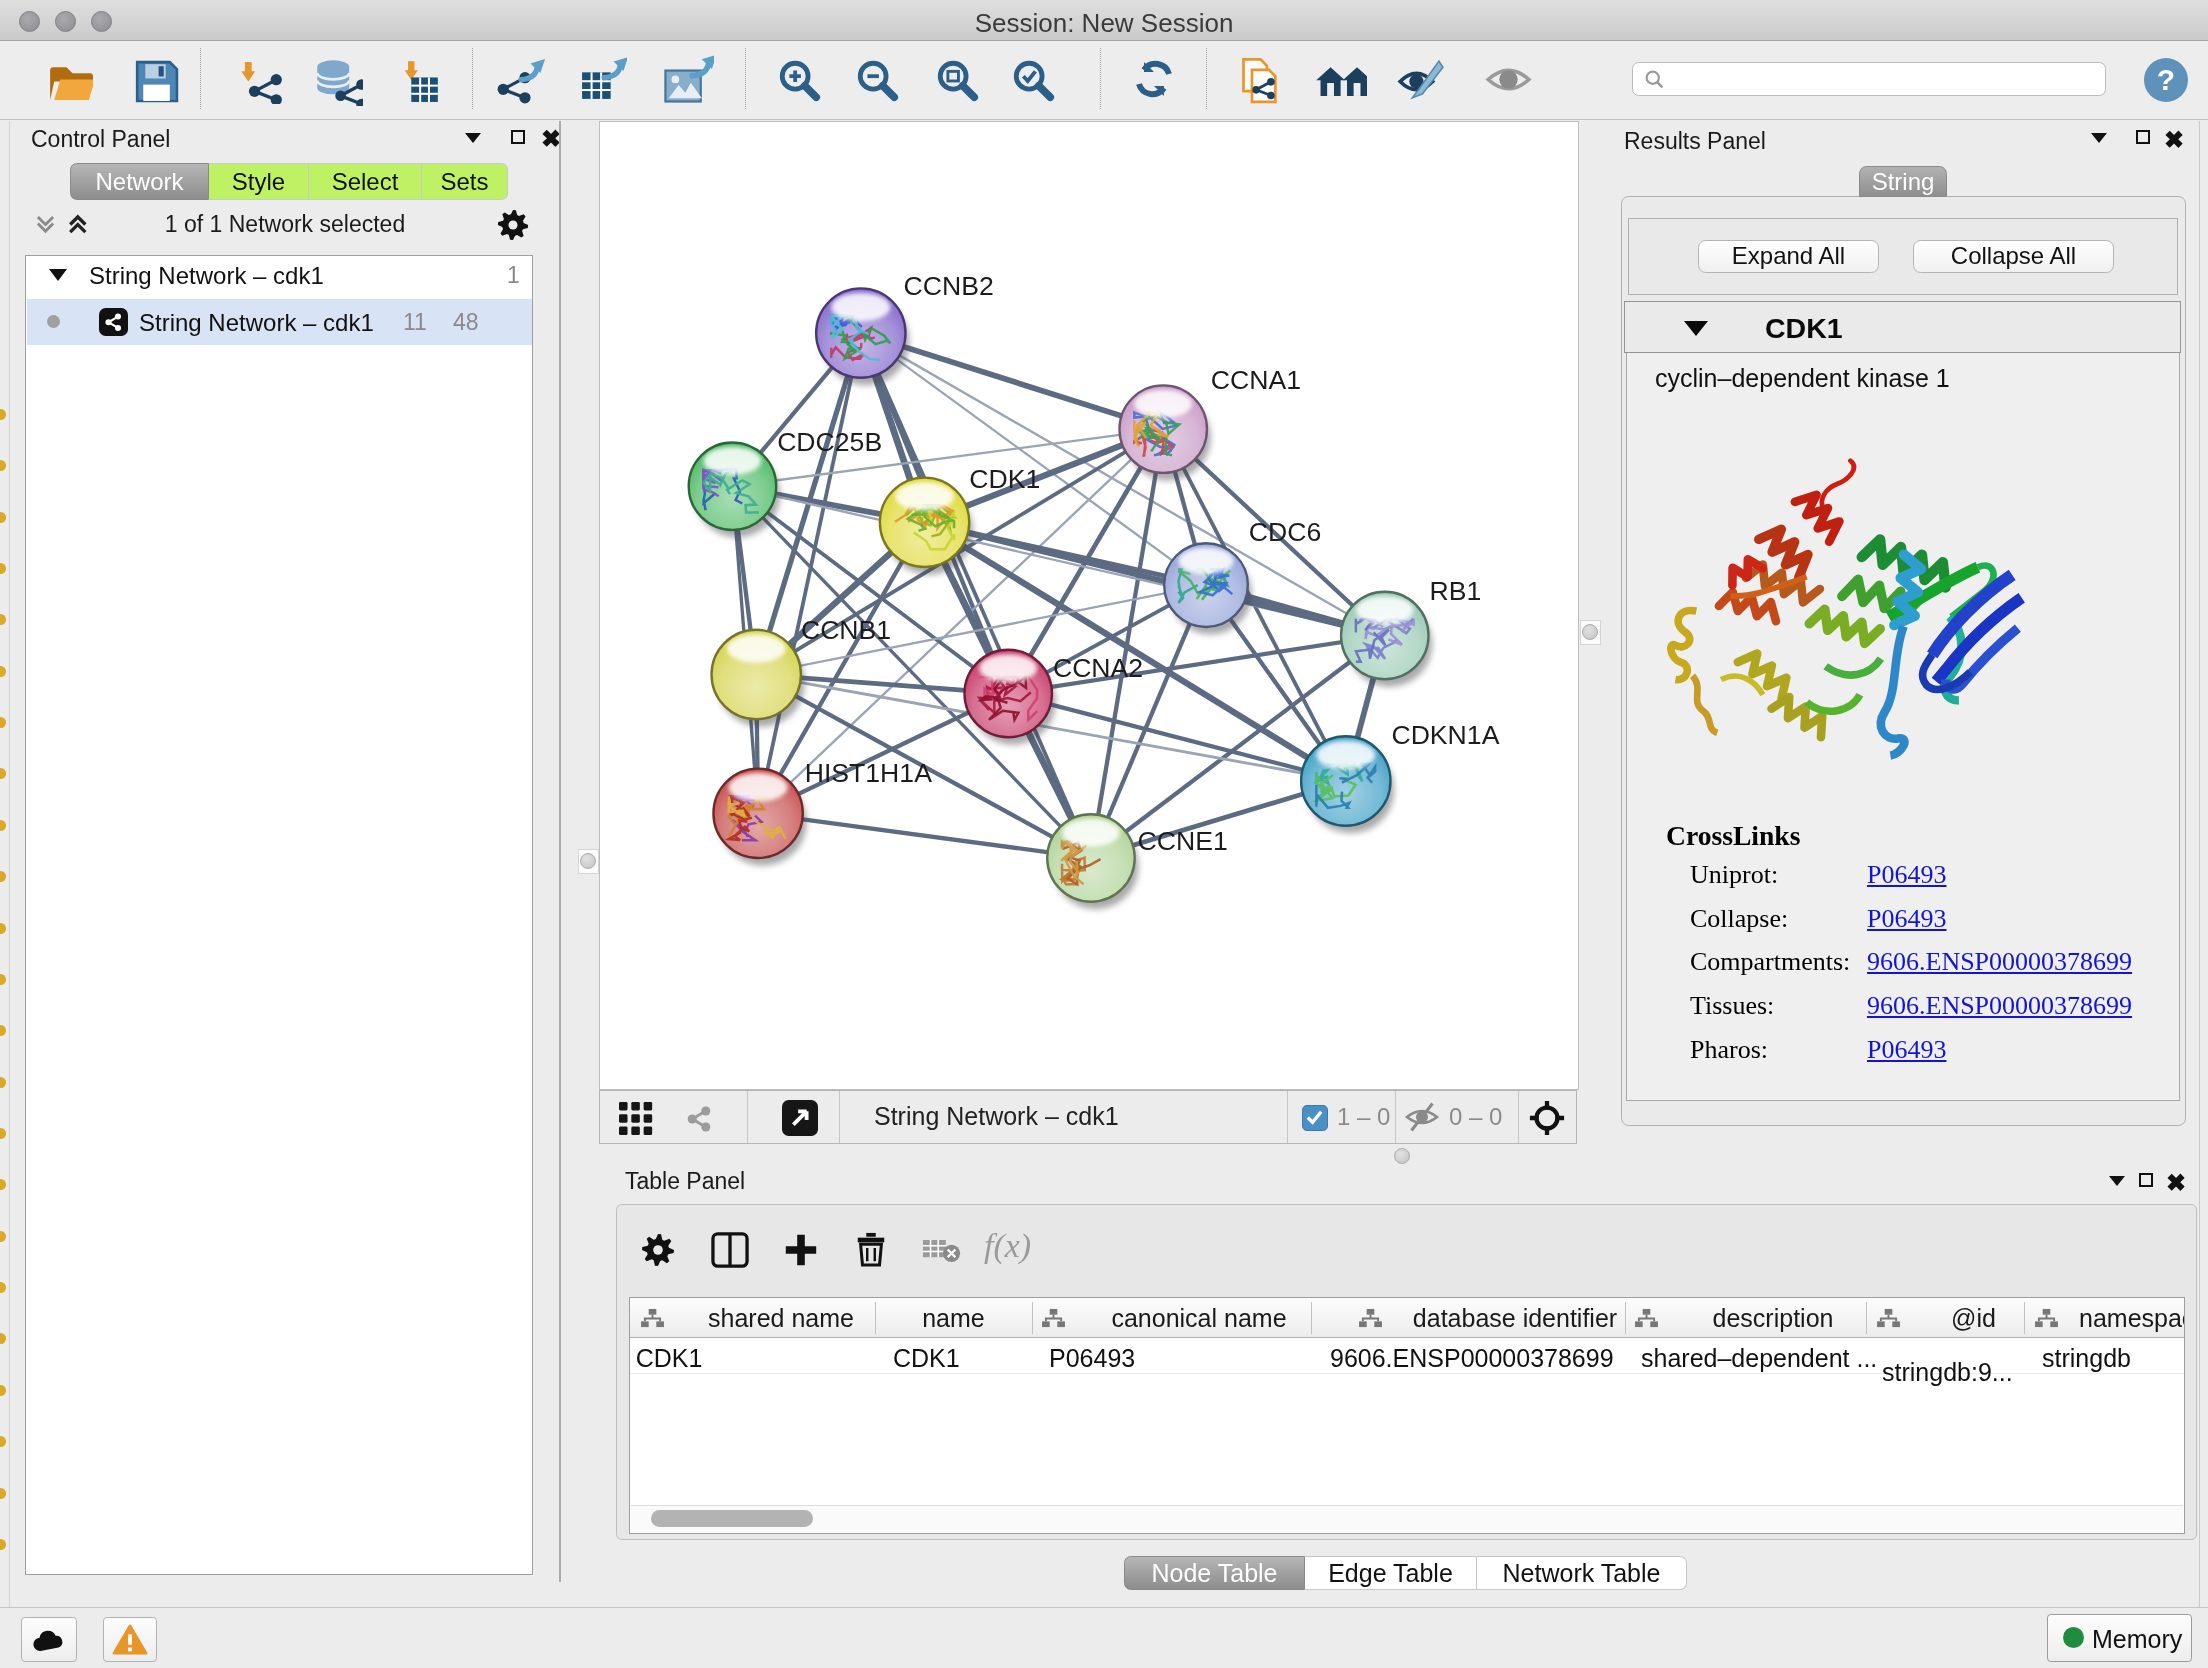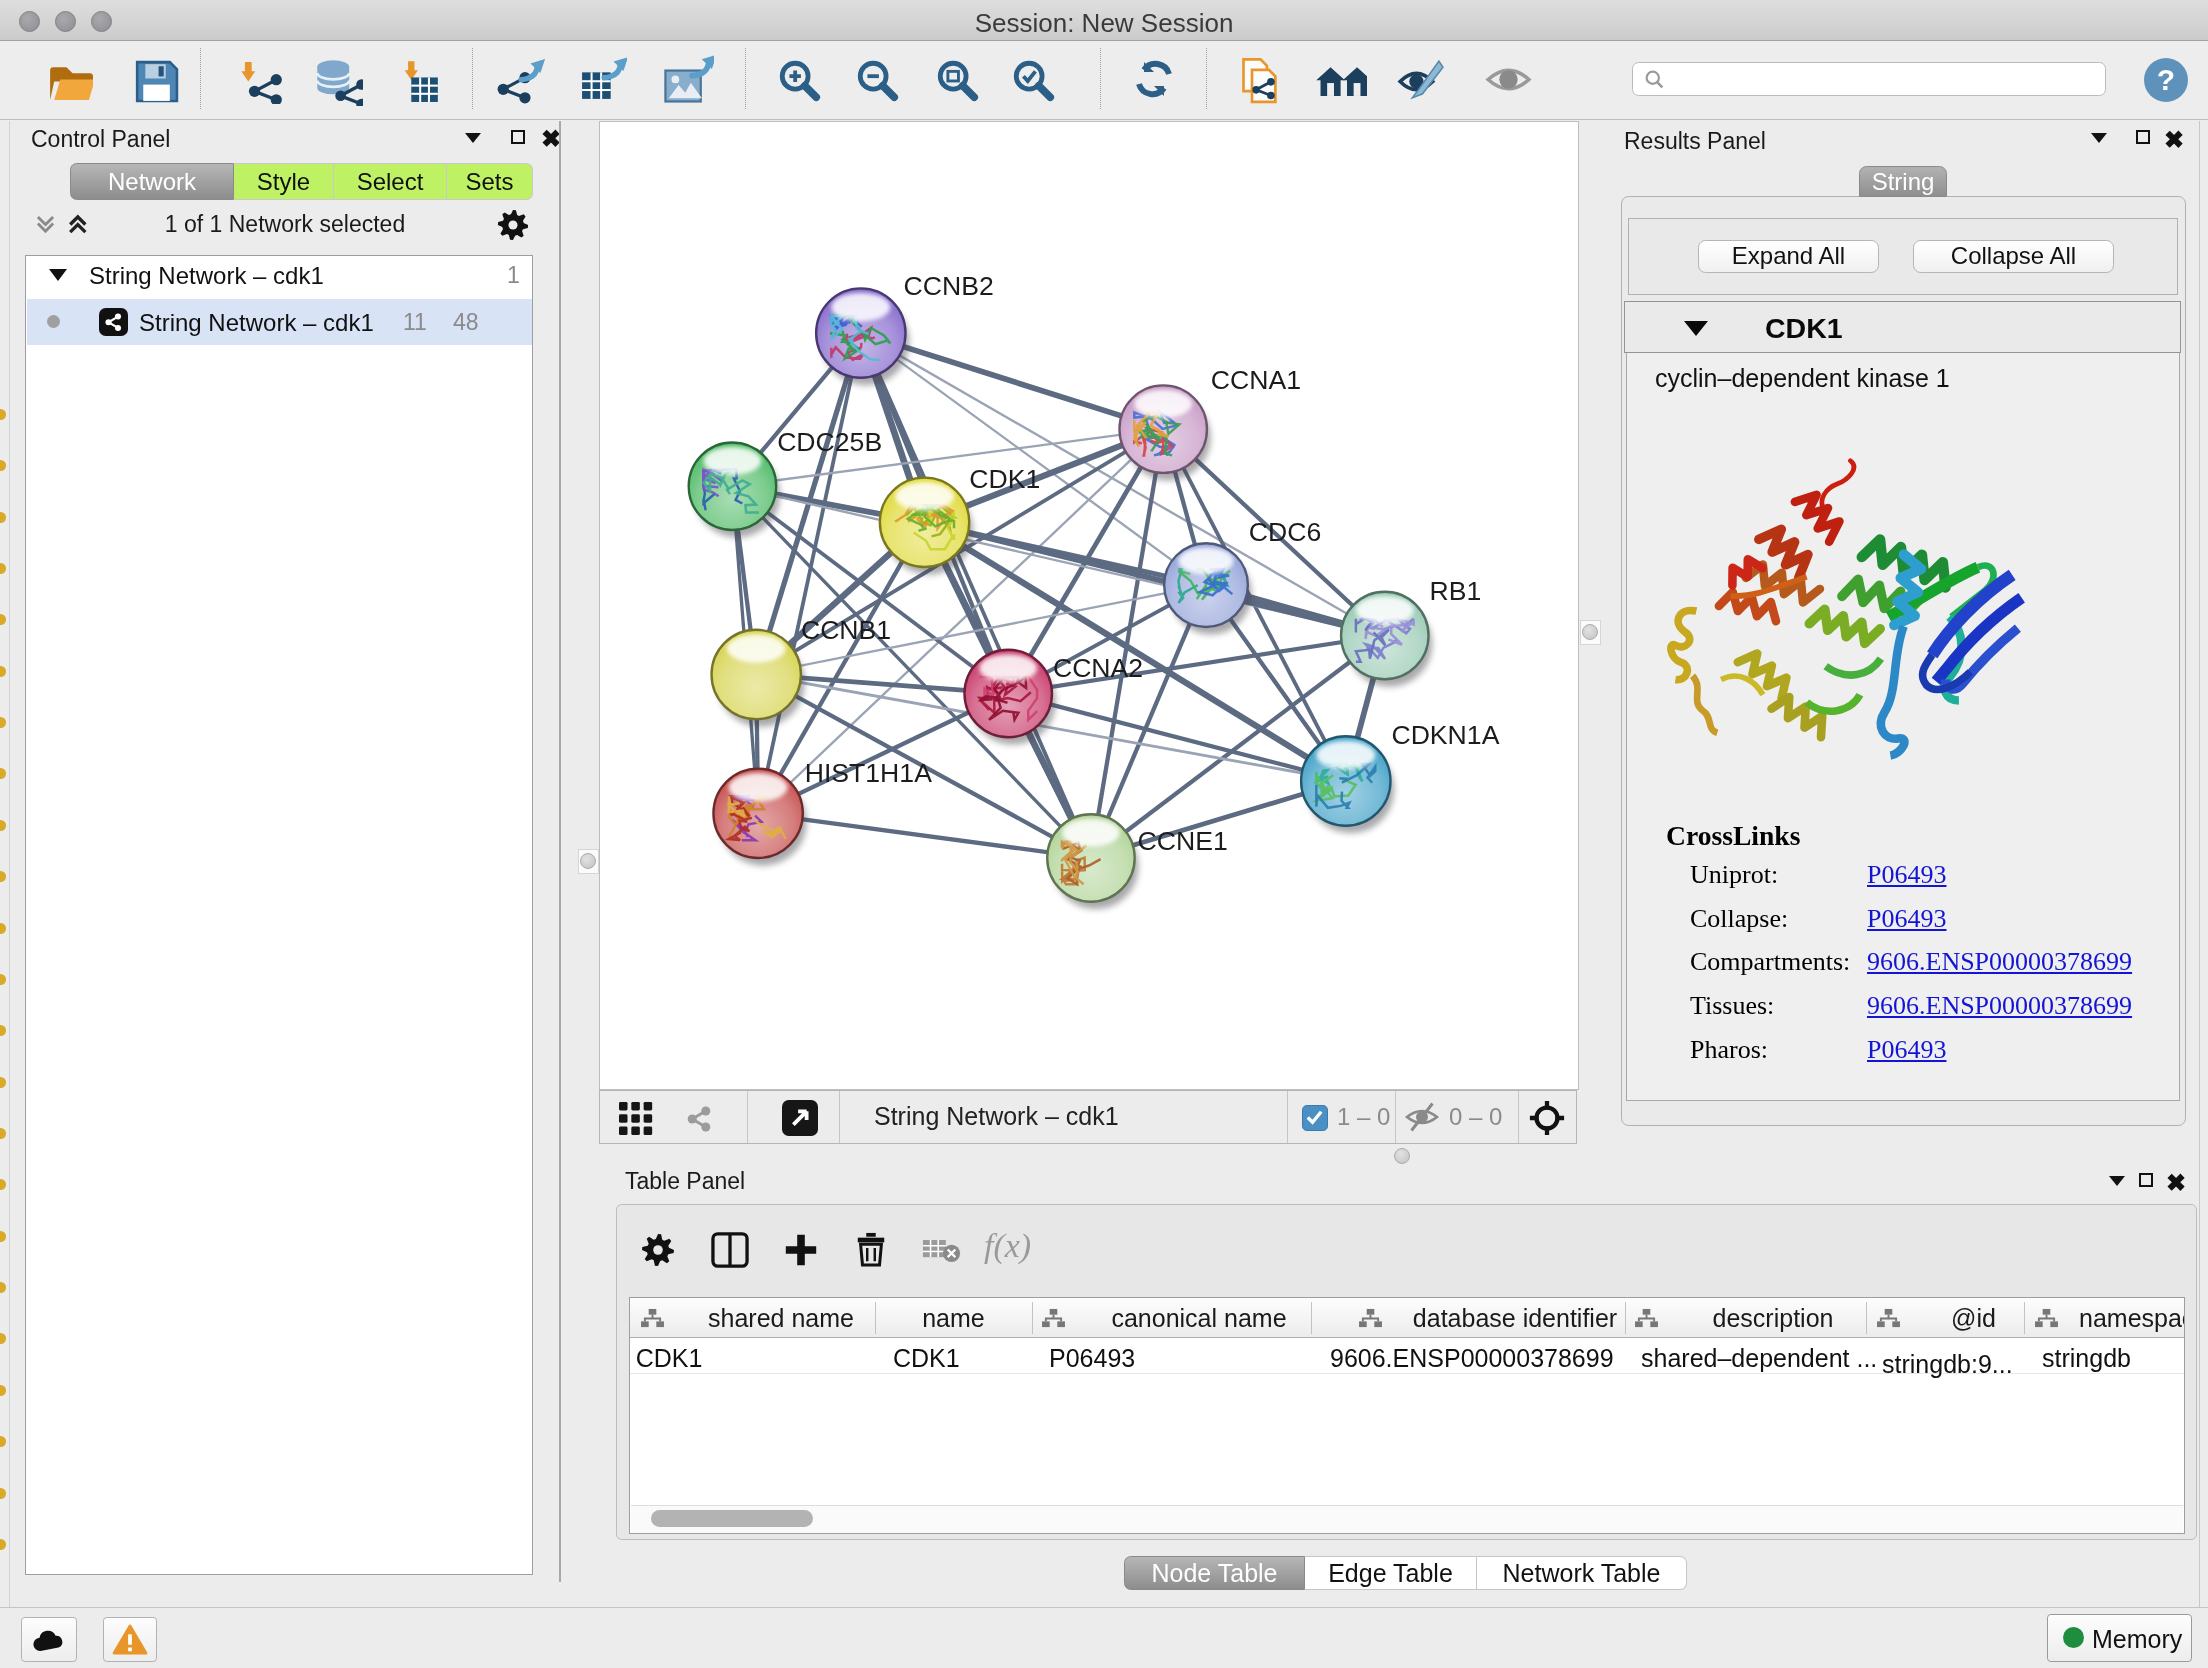--- a/index.html
+++ b/index.html
@@ -191,21 +191,21 @@
 <div class="abs" style="left:-4.8px;top:1333px;width:10.5px;height:10.5px;border-radius:50%;background:#d9a928"></div>
 <div class="abs" style="left:-4.8px;top:1385px;width:10.5px;height:10.5px;border-radius:50%;background:#d9a928"></div>
 <div class="abs" style="left:-4.8px;top:1436px;width:10.5px;height:10.5px;border-radius:50%;background:#d9a928"></div>
 <div class="abs" style="left:-4.8px;top:1488px;width:10.5px;height:10.5px;border-radius:50%;background:#d9a928"></div>
 <div class="abs" style="left:-4.8px;top:1539px;width:10.5px;height:10.5px;border-radius:50%;background:#d9a928"></div>
 <div class="abs ptitle" style="left:31px;top:126px">Control Panel</div>
 <div class="abs tri" style="left:465px;top:133px"></div>
 <div class="abs sq" style="left:511px;top:130px"></div>
 <div class="abs xico" style="left:541px;top:129px">✖</div>
 <div class="abs tabbar" style="left:70px;top:163px">
-    <div class="tab tabsel" style="width:164px;border-radius:6.7px 0 0 6.7px">Network</div>
+    <div class="tab tabsel" style="width:139px;border-radius:6.7px 0 0 6.7px">Network</div>
     <div class="tab" style="width:100px;border-left:none">Style</div>
     <div class="tab" style="width:113px;border-left:none">Select</div>
     <div class="tab" style="width:86px;border-left:none;border-radius:0 6.7px 6.7px 0">Sets</div>
   </div>
 <svg class="abs" style="left:36px;top:213px" width="57" height="25" viewBox="0 0 60 26">
     <path d="M2,4 l8,8 8,-8 M2,11 l8,8 8,-8" stroke="#8a8a8a" stroke-width="3" fill="none"></path>
     <path d="M36,12 l8,-8 8,8 M36,20 l8,-8 8,8" stroke="#222" stroke-width="3.5" fill="none"></path>
   </svg>
 <div class="abs" style="left:114px;top:211px;width:342px;text-align:center;font-size:23px;color:#1a1a1a">1 of 1 Network selected</div>
 <svg class="abs" style="left:496px;top:208px" width="34" height="34" viewBox="0 0 36 36">
@@ -710,21 +710,21 @@
         <rect x="17" y="14" width="8" height="6" fill="#777"></rect>
         <path d="M13,7 v4 M5,14 v-3 h16 v3" stroke="#777" stroke-width="2" fill="none"></path>
       </svg>
       <div class="abs hlab" style="left:1449px;width:110px;text-align:center">namespace</div>
       <div class="abs" style="left:0;top:40px;width:1554px;height:35px;background:#fff;border-bottom:1px solid #e8e8e8"></div>
       <div class="abs cell" style="left:5.7px;top:46px">CDK1</div>
       <div class="abs cell" style="left:263px;top:46px">CDK1</div>
       <div class="abs cell" style="left:419px;top:46px">P06493</div>
       <div class="abs cell" style="left:700px;top:46px">9606.ENSP00000378699</div>
       <div class="abs cell" style="left:1011px;top:46px">shared–dependent ...</div>
-      <div class="abs cell" style="left:1252px;top:52px">stringdb:9...</div>
+      <div class="abs cell" style="left:1252px;top:60px">stringdb:9...</div>
       <div class="abs cell" style="left:1412px;top:46px">stringdb</div>
       <div class="abs" style="left:1px;top:207px;width:1552px;height:27.6px;background:#fafafa;border-top:1px solid #dcdcdc"></div>
       <div class="abs" style="left:21px;top:212px;width:162px;height:17px;background:#b3b3b3;border-radius:8.6px"></div>
     </div>
     <div class="abs" style="left:525px;top:399px">
       <div class="btab tabsel2" style="width:181px;background:linear-gradient(#b6b6b6,#8d8d8d);color:#fff;border-color:#8a8a8a;border-radius:6.7px 0 0 6.7px">Node Table</div>
       <div class="btab" style="width:172px;border-left:none">Edge Table</div>
       <div class="btab" style="width:210px;border-left:none;border-radius:0 6.7px 6.7px 0">Network Table</div>
     </div>
   </div>

